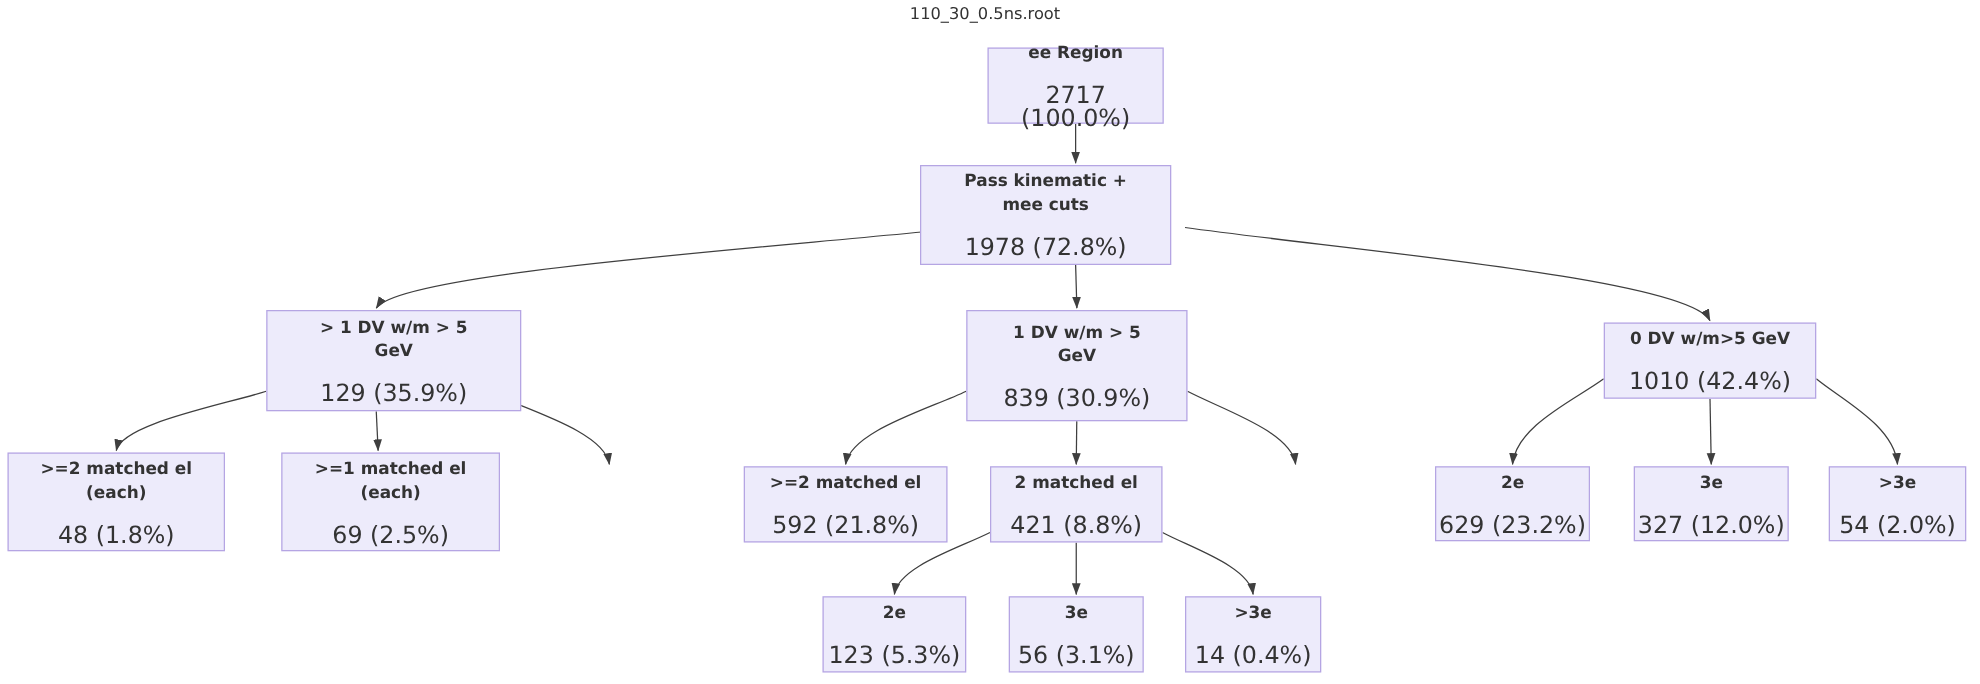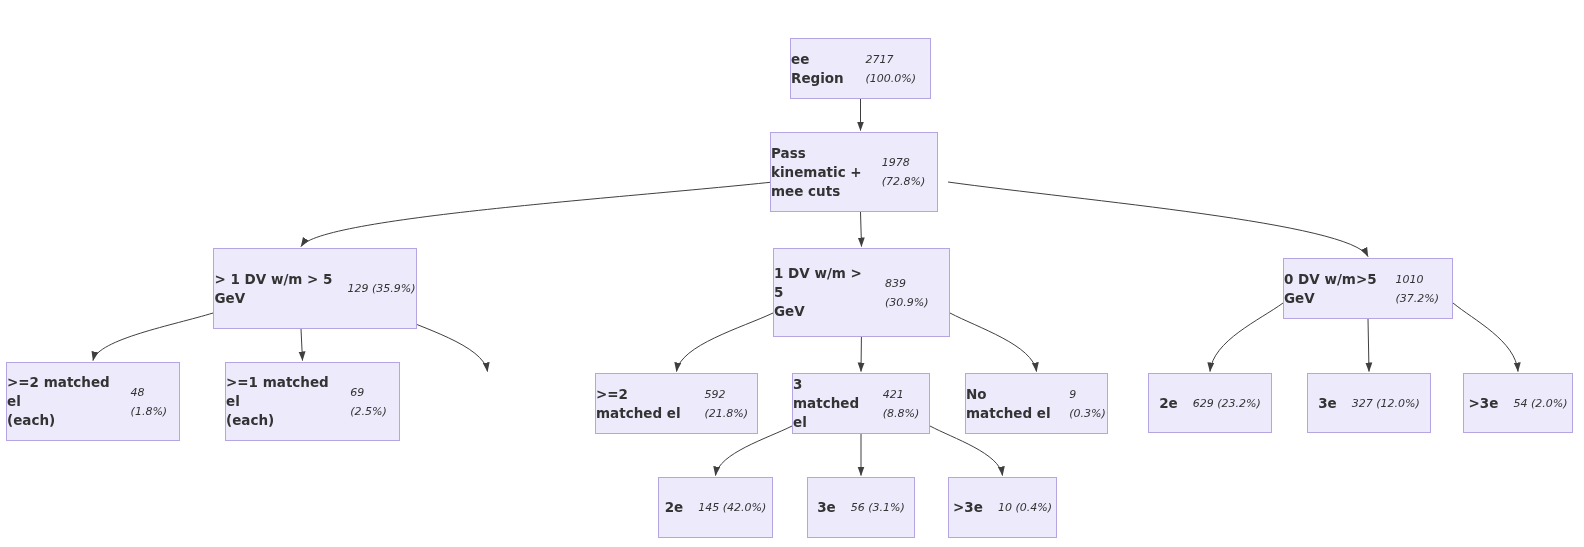--- a/index.html
+++ b/index.html
@@ -30,45 +30,45 @@
     top: 0;
     z-index: 1;
   }
   .node {
     position: absolute;
     z-index: 2;
     box-sizing: border-box;
     background: var(--node-fill, #edebfb);
     border: 1px solid var(--node-border, #b5a5e3);
     display: flex;
-    flex-direction: row;
+    flex-direction: column;
     align-items: center;
     justify-content: center;
-    text-align: left;
+    text-align: center;
     color: var(--text, #333333);
     gap: 15px;
   }
   .node .label {
     font-weight: bold;
     font-size: 13.5px;
     line-height: 19px;
     white-space: pre-line;
   }
   .node .value {
     font-weight: normal;
-    font-size: 11px;
+    font-size: 19px;
     line-height: 19px;
-    font-style: italic;
   }
 </style>
 </head>
 <body>
 
 <div class="stage">
 
+  <div class="graph-title">110_30_0.5ns.root</div>
 
   <svg class="edges" width="1584" height="547">
     <defs>
       <marker id="arrowhead" viewBox="0 0 10 8" refX="9" refY="4" markerWidth="10" markerHeight="8" orient="auto" markerUnits="userSpaceOnUse">
         <path id="arrowhead-path" d="M0,0.5 L9.5,4 L0,7.5 Z" fill="#3f3f3f"></path>
       </marker>
     </defs>
     <g id="edge-group">
         <path d="M860.5,99 L860.5,130.5" fill="none" stroke="#3f3f3f" stroke-width="1" marker-end="url(#arrowhead)"></path>
         <path d="M773,182 C621.96,198.125 319.88,217.475 301,246.5" fill="none" stroke="#3f3f3f" stroke-width="1" marker-end="url(#arrowhead)"></path>
@@ -87,41 +87,41 @@
         <path d="M1368,319 L1369,371.5" fill="none" stroke="#3f3f3f" stroke-width="1" marker-end="url(#arrowhead)"></path>
         <path d="M1453,303 C1473.8,320.125 1515.4,340.675 1518,371.5" fill="none" stroke="#3f3f3f" stroke-width="1" marker-end="url(#arrowhead)"></path>
       </g>
   </svg>
 
   <div class="node" style="left:790px;top:38px;width:141px;height:61px">
     <div class="label">ee Region</div>
     <div class="value">2717 (100.0%)</div>
   </div>
 
-  <div class="node" style="left:770px;top:132px;width:168px;height:80px">
+  <div class="node" style="left:736px;top:132px;width:201px;height:80px">
     <div class="label">Pass kinematic +
 mee cuts</div>
     <div class="value">1978 (72.8%)</div>
   </div>
 
   <div class="node" style="left:213px;top:248px;width:204px;height:81px">
     <div class="label">&gt; 1 DV w/m &gt; 5
 GeV</div>
     <div class="value">129 (35.9%)</div>
   </div>
 
   <div class="node" style="left:773px;top:248px;width:177px;height:89px">
     <div class="label">1 DV w/m &gt; 5
 GeV</div>
     <div class="value">839 (30.9%)</div>
   </div>
 
   <div class="node" style="left:1283px;top:258px;width:170px;height:61px">
     <div class="label">0 DV w/m&gt;5 GeV</div>
-    <div class="value">1010 (37.2%)</div>
+    <div class="value">1010 (42.4%)</div>
   </div>
 
   <div class="node" style="left:6px;top:362px;width:174px;height:79px">
     <div class="label">&gt;=2 matched el
 (each)</div>
     <div class="value">48 (1.8%)</div>
   </div>
 
   <div class="node" style="left:225px;top:362px;width:175px;height:79px">
     <div class="label">&gt;=1 matched el
@@ -129,52 +129,48 @@
     <div class="value">69 (2.5%)</div>
   </div>
 
 
   <div class="node" style="left:595px;top:373px;width:163px;height:61px">
     <div class="label">&gt;=2 matched el</div>
     <div class="value">592 (21.8%)</div>
   </div>
 
   <div class="node" style="left:792px;top:373px;width:138px;height:61px">
-    <div class="label">3 matched el</div>
+    <div class="label">2 matched el</div>
     <div class="value">421 (8.8%)</div>
   </div>
 
-  <div class="node" style="left:965px;top:373px;width:143px;height:61px">
-    <div class="label">No matched el</div>
-    <div class="value">9 (0.3%)</div>
-  </div>
 
   <div class="node" style="left:1148px;top:373px;width:124px;height:60px">
     <div class="label">2e</div>
     <div class="value">629 (23.2%)</div>
   </div>
 
   <div class="node" style="left:1307px;top:373px;width:124px;height:60px">
     <div class="label">3e</div>
     <div class="value">327 (12.0%)</div>
   </div>
 
   <div class="node" style="left:1463px;top:373px;width:110px;height:60px">
     <div class="label">&gt;3e</div>
     <div class="value">54 (2.0%)</div>
   </div>
 
   <div class="node" style="left:658px;top:477px;width:115px;height:61px">
     <div class="label">2e</div>
-    <div class="value">145 (42.0%)</div>
+    <div class="value">123 (5.3%)</div>
   </div>
 
   <div class="node" style="left:807px;top:477px;width:108px;height:61px">
     <div class="label">3e</div>
     <div class="value">56 (3.1%)</div>
   </div>
 
   <div class="node" style="left:948px;top:477px;width:109px;height:61px">
     <div class="label">&gt;3e</div>
-    <div class="value">10 (0.4%)</div>
+    <div class="value">14 (0.4%)</div>
   </div>
 
 </div>
 
 </body></html>

